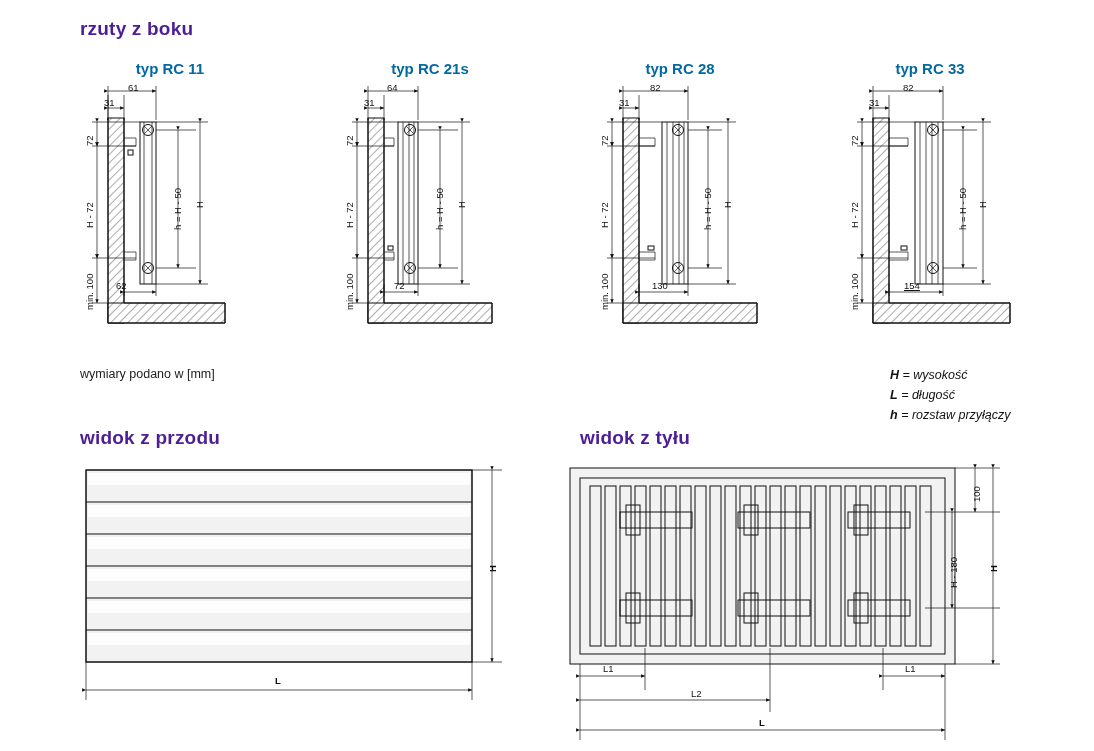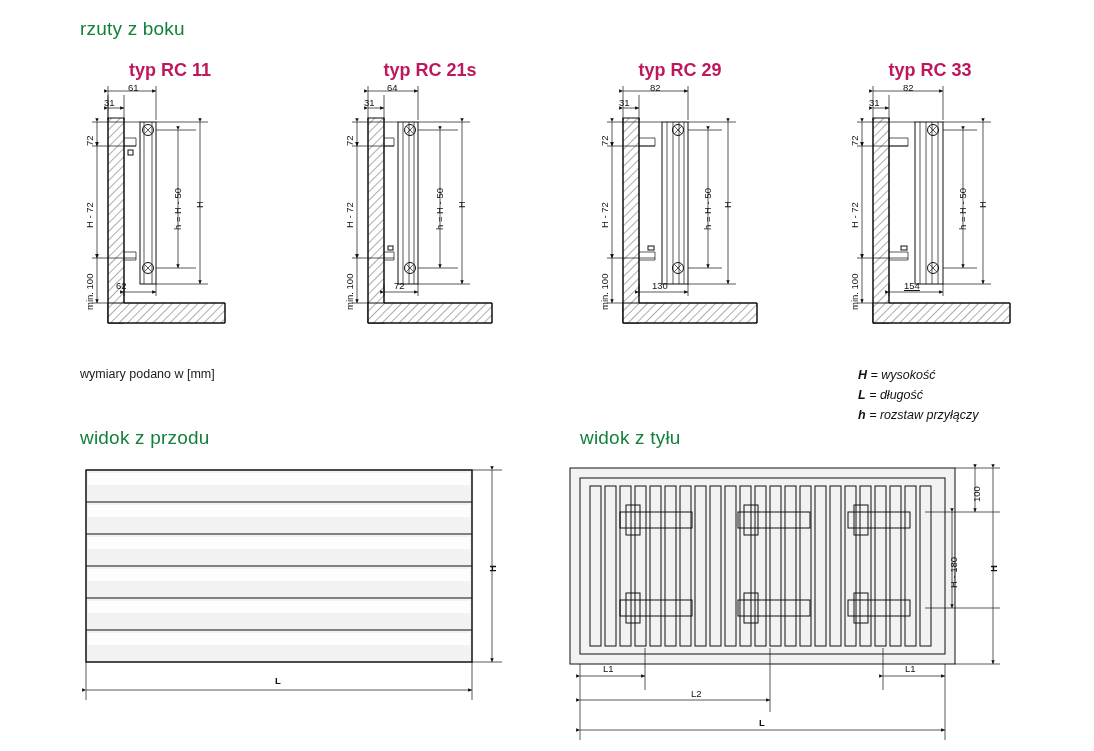--- a/index.html
+++ b/index.html
@@ -7,43 +7,44 @@
     width:1094px;height:751px;
     background:#ffffff;
     font-family:"Liberation Sans", sans-serif;
     color:#111;
     position:relative;
     overflow:hidden;
   }
   .sec-title{
     position:absolute;
     font-size:19px;
-    font-weight:normal;
-    color:#15803d;
+    font-weight:bold;
+    color:#4c1d95;
     letter-spacing:0.2px;
   }
   .typ-title{
     position:absolute;
-    font-size:18px;
+    font-size:15px;
     font-weight:bold;
-    color:#be185d;
+    color:#0369a1;
     text-align:center;
     white-space:nowrap;
   }
   .note{
     position:absolute;
     font-size:12.5px;
     color:#222;
   }
   .legend{
     position:absolute;
     font-size:12.5px;
     color:#111;
     line-height:20px;
     font-style:italic;
+    margin-left:32px;
   }
   .legend b{font-style:italic;font-weight:bold;}
   .dimtxt{
     position:absolute;
     font-size:9.5px;
     color:#111;
     white-space:nowrap;
   }
   .vert{
     transform:rotate(-90deg);
@@ -58,21 +59,21 @@
 </style>
 </head>
 <body>
 
 <div class="sec-title" style="left:80px;top:18px;">rzuty z boku</div>
 <div class="sec-title" style="left:80px;top:427px;">widok z przodu</div>
 <div class="sec-title" style="left:568px;top:427px;margin-left:12px;">widok z tyłu</div>
 
 <div class="typ-title" style="left:80px;top:60px;width:180px;">typ RC 11</div>
 <div class="typ-title" style="left:340px;top:60px;width:180px;">typ RC 21s</div>
-<div class="typ-title" style="left:590px;top:60px;width:180px;">typ RC 29</div>
+<div class="typ-title" style="left:590px;top:60px;width:180px;">typ RC 28</div>
 <div class="typ-title" style="left:840px;top:60px;width:180px;">typ RC 33</div>
 
 <div class="note" style="left:80px;top:367px;">wymiary podano w [mm]</div>
 <div class="legend" style="left:858px;top:365px;">
   <div><b>H</b> <span>= wysokość</span></div>
   <div><b>L</b> <span>= długość</span></div>
   <div><b>h</b> <span>= rozstaw przyłączy</span></div>
 </div>
 
 <svg width="1094" height="751">

